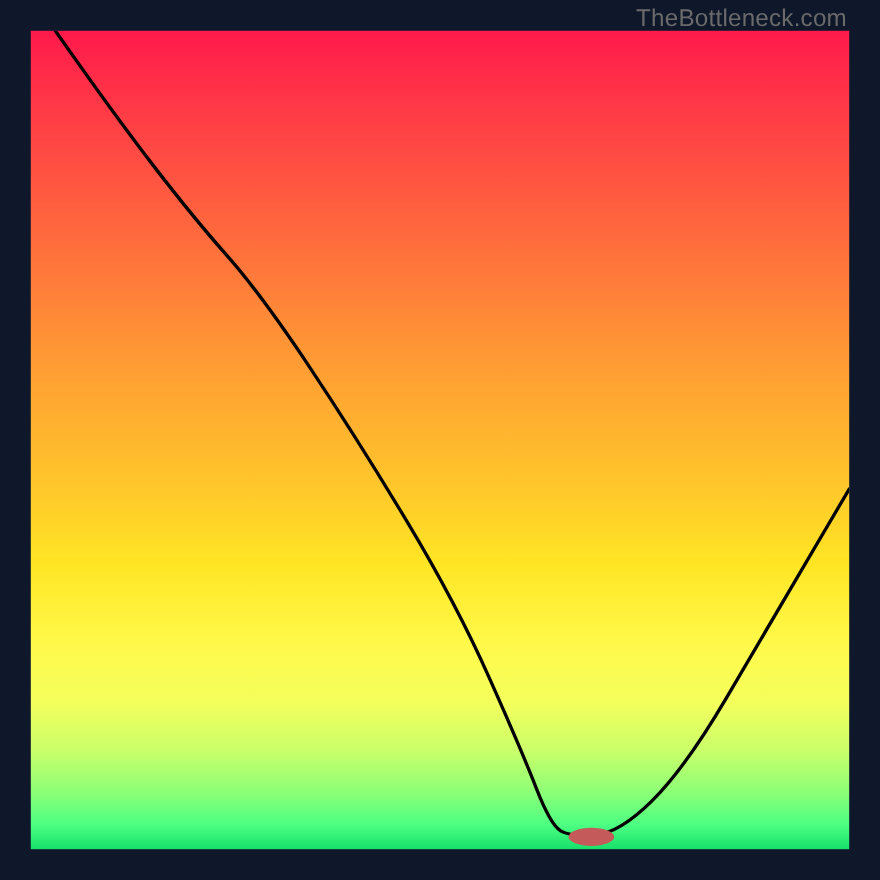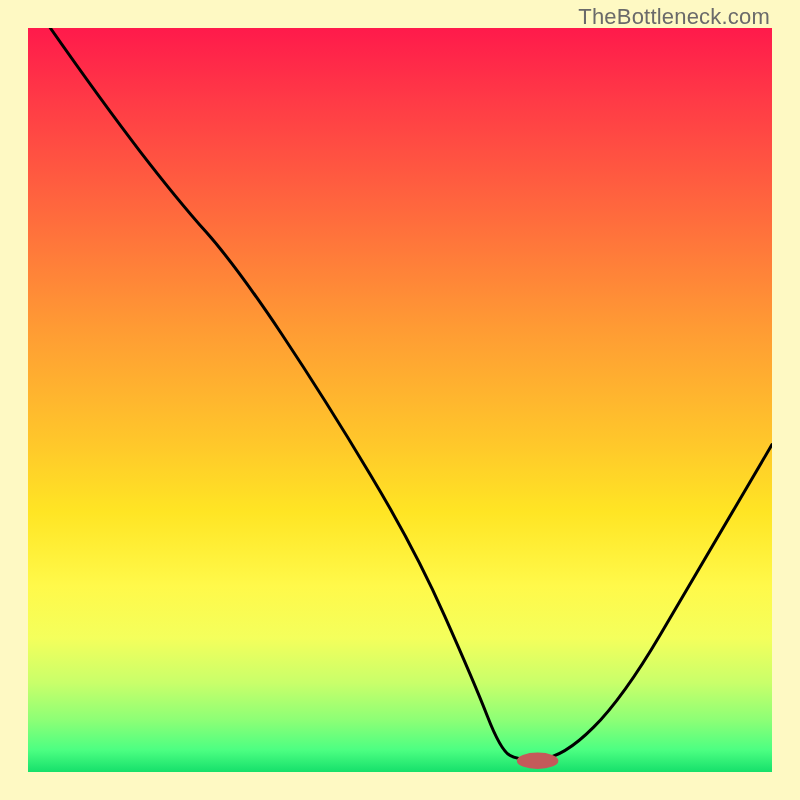--- a/index.html
+++ b/index.html
@@ -8,21 +8,21 @@
     width: 800px;
     height: 800px;
     background: #000;
     overflow: hidden;
     font-family: Arial, Helvetica, sans-serif;
   }
   .frame {
     position: relative;
     width: 800px;
     height: 800px;
-    background: #fef9c3;
+    background: #0f172a;
   }
   .plot-area {
     position: absolute;
     left: 28px;
     top: 28px;
     width: 744px;
     height: 744px;
     
     background: linear-gradient(
       to bottom,

